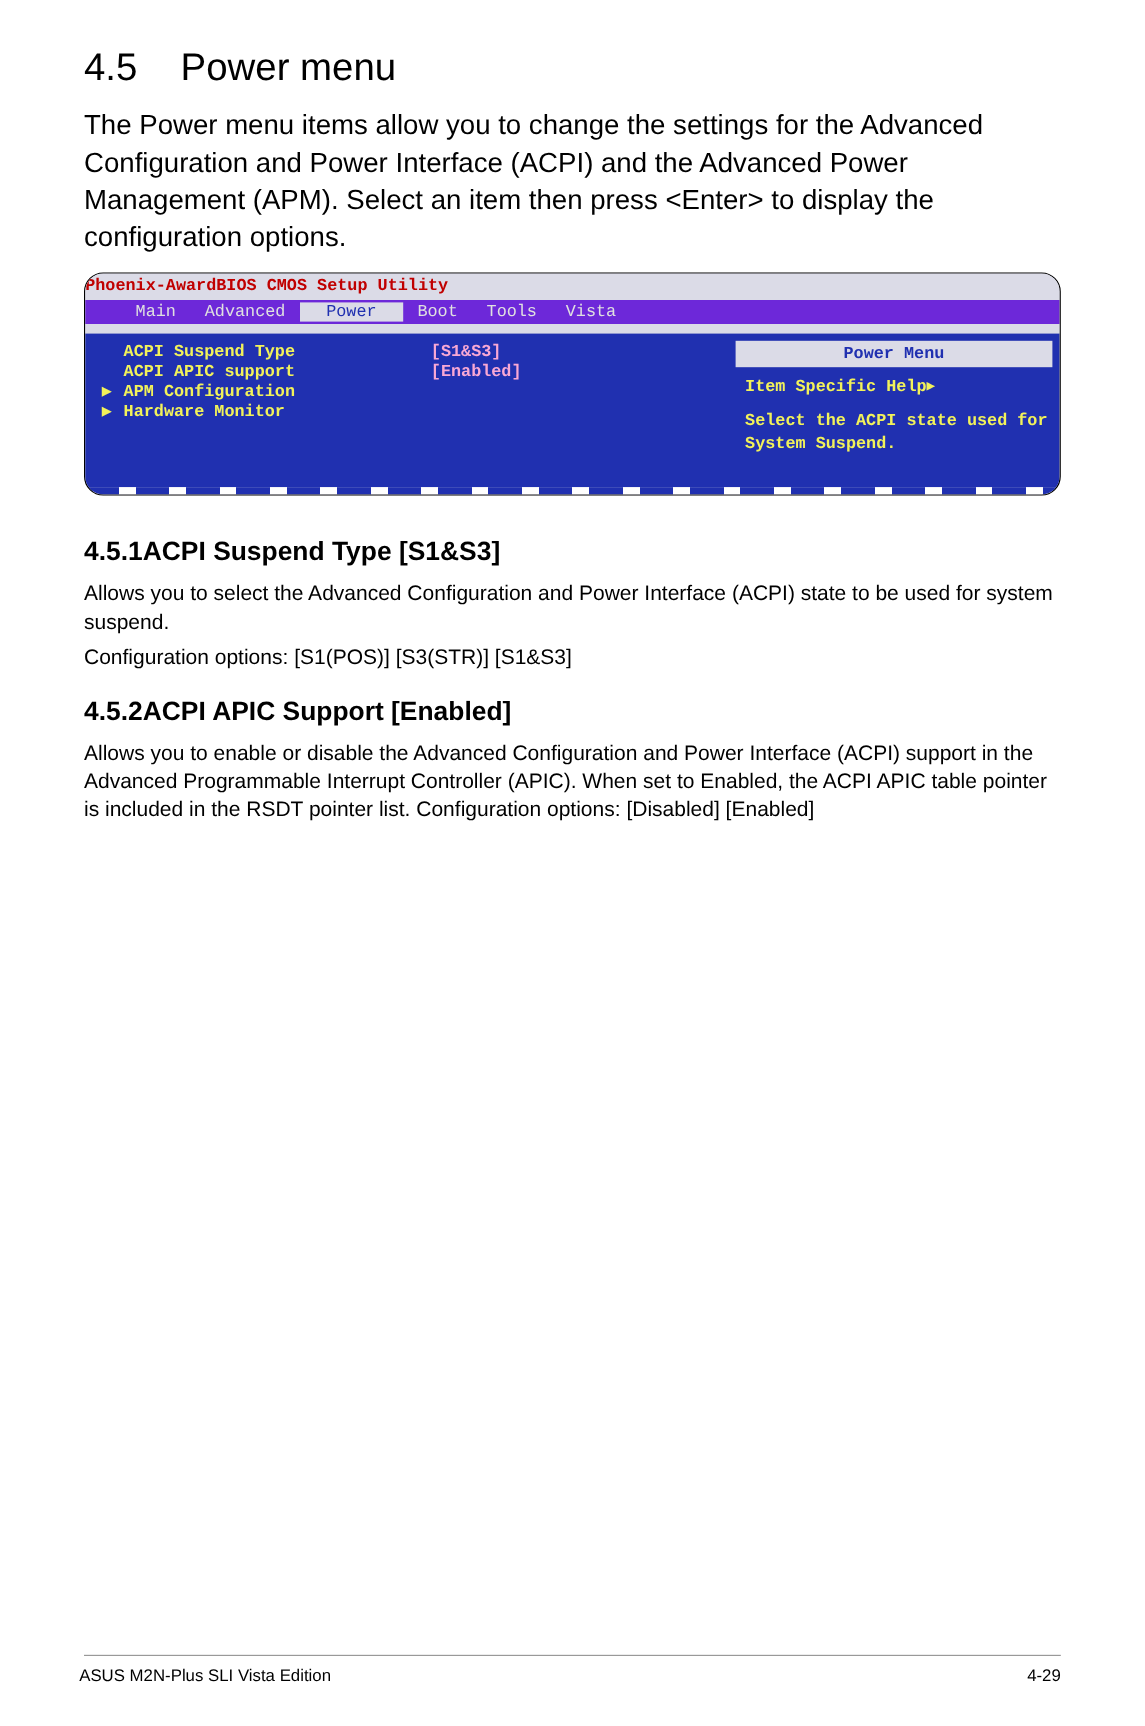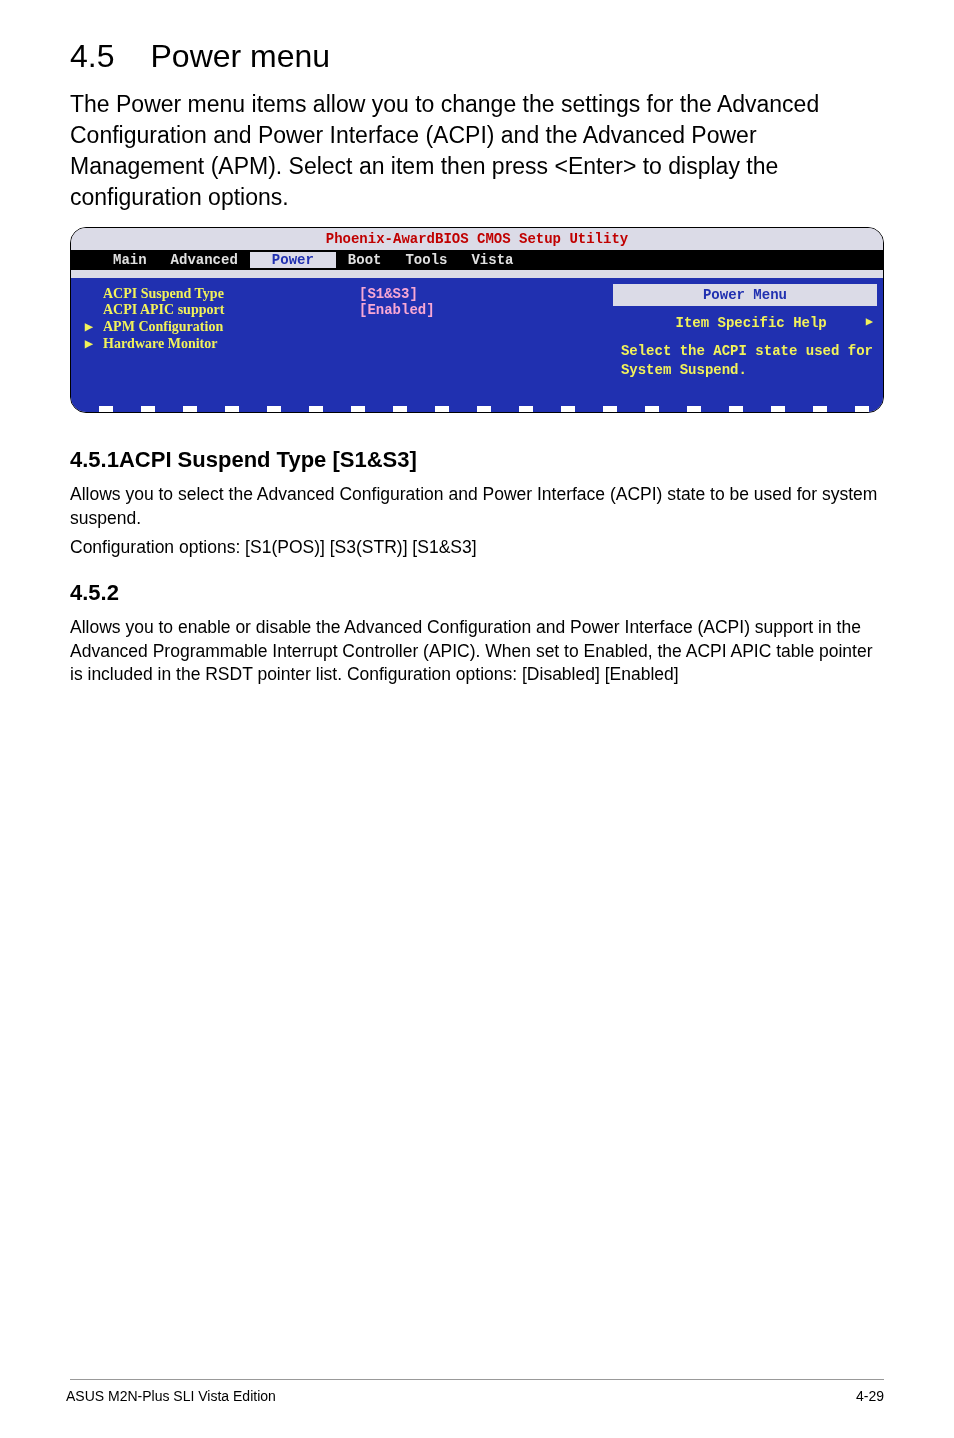--- a/index.html
+++ b/index.html
@@ -29,32 +29,31 @@
     width: 100%;
     border: 1px solid #000;
     border-radius: 16px;
     overflow: hidden;
     background: #dbdbe7;
     font-family: "Courier New", Courier, monospace;
   }
   .bios-title {
     background: #dbdbe7;
     color: #c00000;
-    text-align: center;
     font-weight: bold;
     font-size: 14px;
     padding: 3px 0 3px 0;
   }
   .bios-menubar {
-    background: #000000;
+    background: #6d28d9;
     color: #e0e0e0;
     display: flex;
     padding: 2px 0 2px 30px;
     font-size: 14px;
-    font-weight: bold;
+    font-weight: normal;
     gap: 0;
   }
   .bios-menubar div {
     padding: 0 12px;
   }
   .bios-menubar .selected {
     background: #dbdbe7;
     color: #2030b0;
     padding: 0 22px;
   }
@@ -74,21 +73,21 @@
     font-weight: bold;
     font-size: 14px;
     padding: 8px 0 0 8px;
   }
   .bios-left .rowgroup { display: table; }
   .bios-left .row { display: table-row; }
   .bios-left .cell-arrow {
     display: table-cell; width: 20px; text-align: center; color: #f2f25a;
   }
   .bios-left .cell-label {
-    display: table-cell; width: 260px; padding-left: 4px; font-family: Liberation Serif, serif;
+    display: table-cell; width: 260px; padding-left: 4px;
   }
   .bios-left .cell-val { display: table-cell; color: #f9a8d4; margin-left: 36px; }
   .bios-right {
     flex: 1;
     display: flex;
     flex-direction: column;
     font-weight: bold;
     font-size: 14px;
   }
   .bios-right .select-menu {
@@ -99,23 +98,22 @@
     margin: 6px 6px 0 6px;
     border-radius: 0;
   }
   .bios-right .help-area {
     color: #f2f25a;
     padding: 8px 10px 0 14px;
     line-height: 1.3;
   }
   .bios-right .help-title {
     display: flex;
-    justify-content: flex-end;
+    justify-content: flex-start;
     align-items: center;
-    gap: 39px;
   }
   .bios-right .help-title .tri {
     font-size: 12px;
   }
   .bios-right .help-body { margin-top: 10px; }
 
   
   .bios-bottom-strip {
     height: 6px;
     background: repeating-linear-gradient(
@@ -219,20 +217,21 @@
 
 <div class="sub-heading">
   <span>4.5.1</span>
   <span>ACPI Suspend Type [S1&amp;S3]</span>
 </div>
 <p class="body-text">Allows you to select the Advanced Configuration and Power Interface (ACPI) state to be used for system suspend.</p>
 <p class="body-text">Configuration options: [S1(POS)] [S3(STR)] [S1&amp;S3]</p>
 
 <div class="sub-heading" style="margin-top:20px;">
   <span>4.5.2</span>
+  <span>ACPI APIC Support [Enabled]</span>
 </div>
 <p class="body-text">Allows you to enable or disable the Advanced Configuration and Power Interface (ACPI) support in the Advanced Programmable Interrupt Controller (APIC). When set to Enabled, the ACPI APIC table pointer is included in the RSDT pointer list. Configuration options: [Disabled] [Enabled]</p>
 
 <div class="footer-rule"></div>
 <div class="footer">
   <span>ASUS M2N-Plus SLI Vista Edition</span>
   <span>4-29</span>
 </div>
 
 </body></html>

